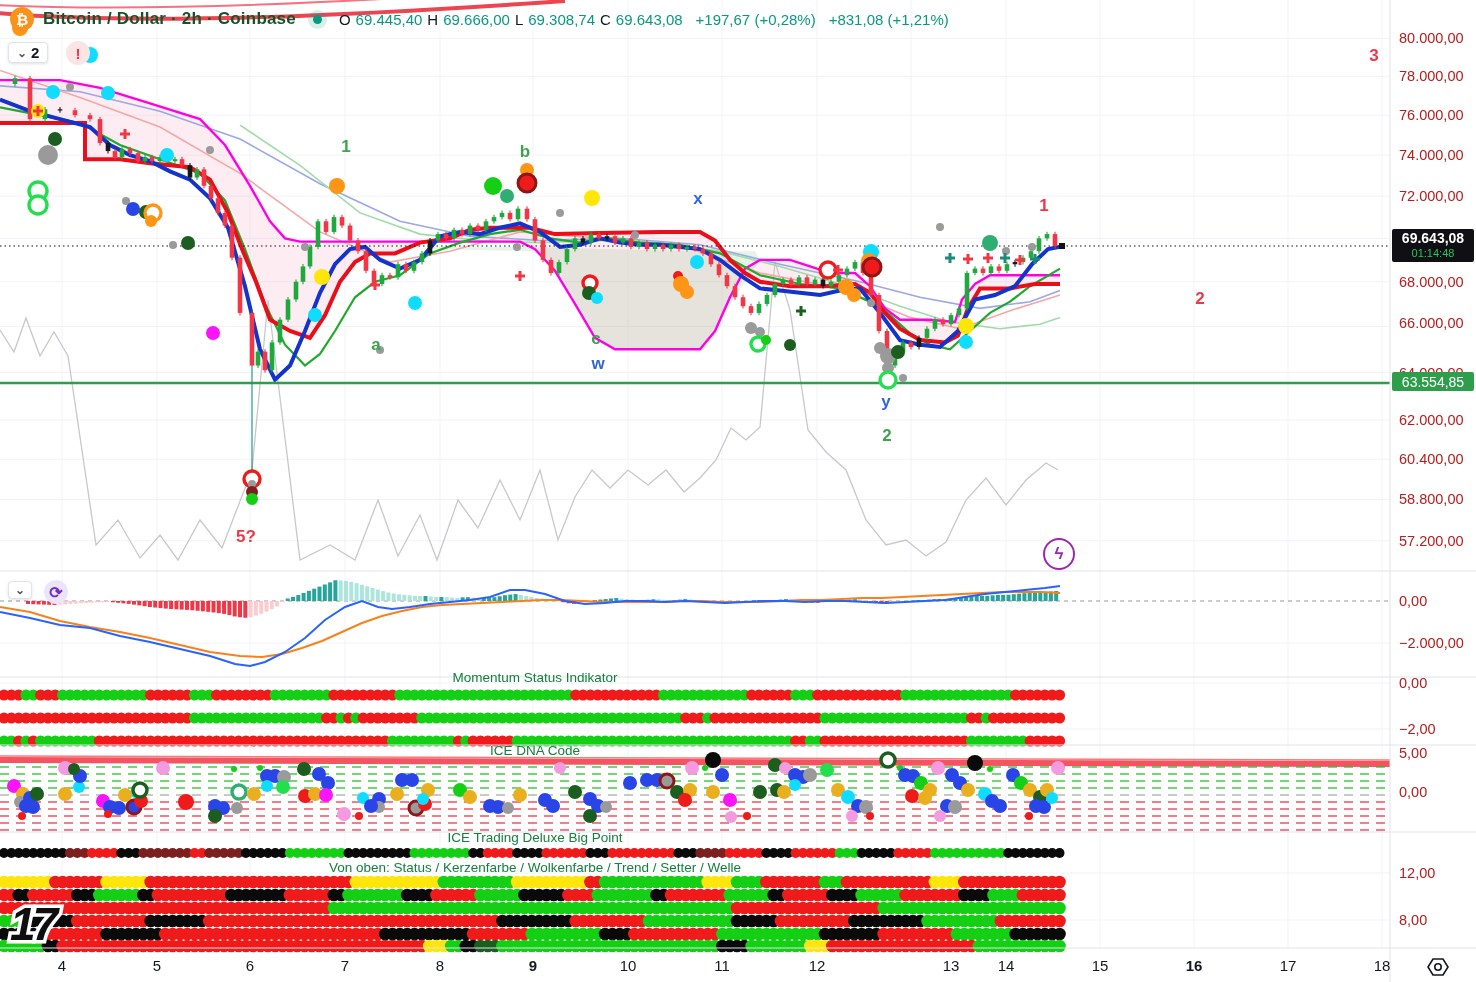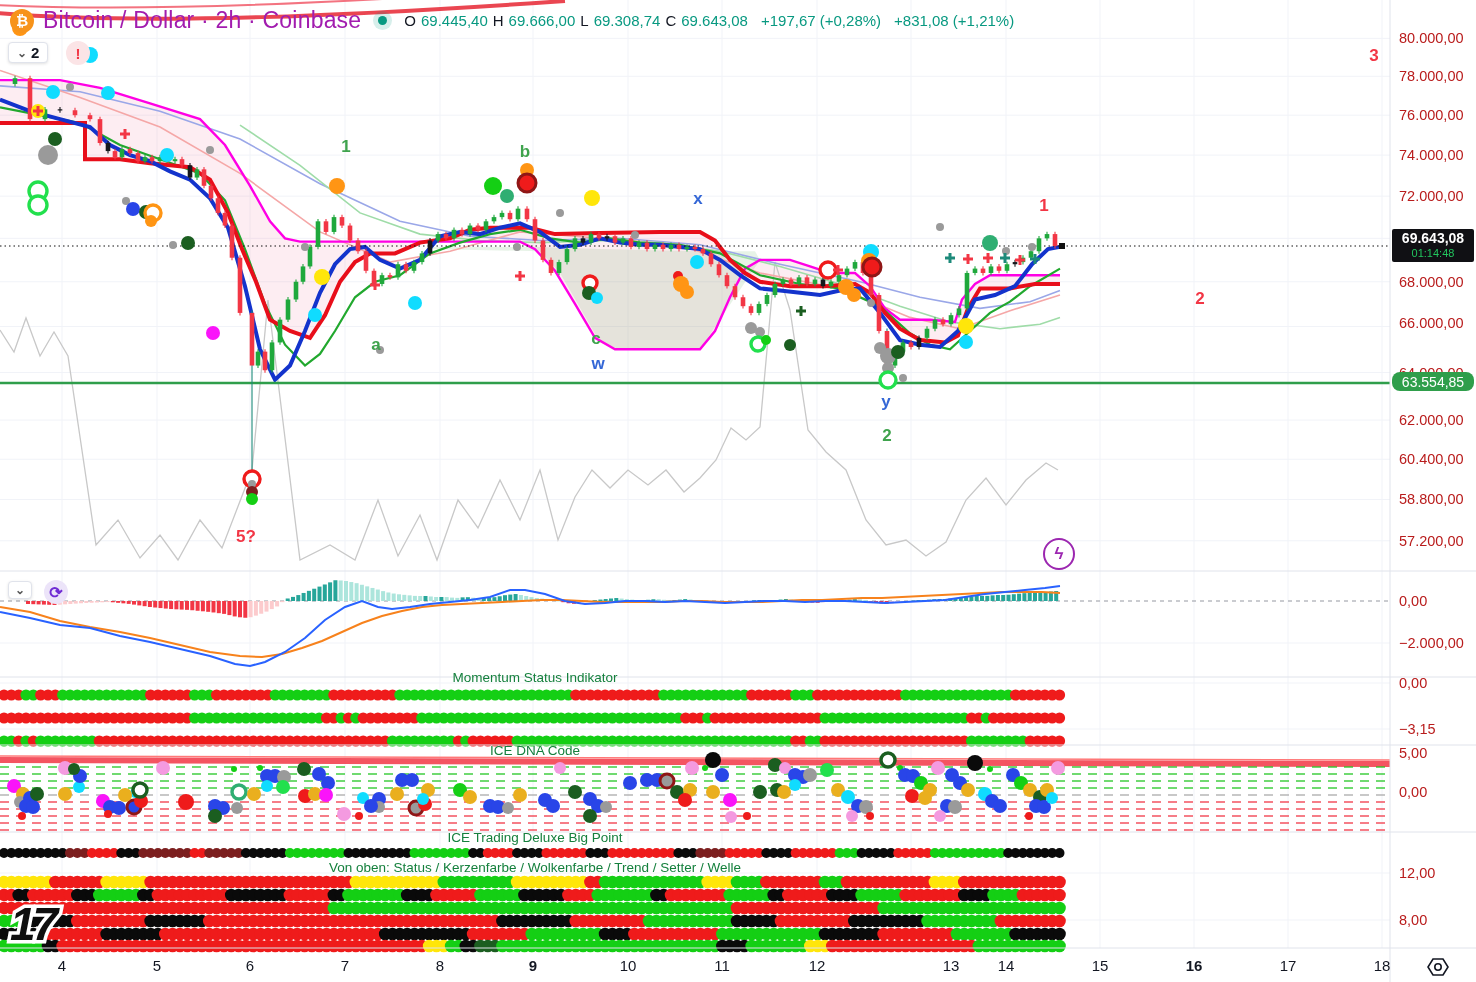--- a/index.html
+++ b/index.html
@@ -2,21 +2,21 @@
 <html><head>
 <meta charset="utf-8">
 <style>
   html,body{margin:0;padding:0}
   body{width:1476px;height:982px;position:relative;background:#fff;overflow:hidden;
        font-family:"Liberation Sans",sans-serif;color:#131722}
   #chart-svg{position:absolute;left:0;top:0;z-index:1}
   .hdr{position:absolute;left:10px;top:7px;display:flex;align-items:center;gap:9px;z-index:6}
   .btc{width:24px;height:24px;border-radius:50%;background:#f7931a;color:#fff;font-weight:700;
        display:flex;align-items:center;justify-content:center;font-size:15px}
-  .title{font-size:23px;font-weight:400;color:#a21caf;letter-spacing:.2px}
+  .title{font-size:17px;font-weight:700;color:#14532d;letter-spacing:.2px}
   .srcdot{width:9px;height:9px;border-radius:50%;background:#089981;box-shadow:0 0 0 5px rgba(8,153,129,.16);margin:0 8px}
   .ohlc{font-size:15px;display:flex;gap:5px;align-items:center}
   .ohlc .k{color:#131722}
   .ohlc .v{color:#089981}
   .chg{color:#089981;font-size:15px;margin-left:4px}
   .chip{position:absolute;background:#fff;border:1px solid #e0e3eb;border-radius:4px;
         box-shadow:0 1px 3px rgba(0,0,0,.12);display:flex;align-items:center;gap:4px;
         padding:1px 8px;font-size:15px;font-weight:600;color:#131722;z-index:6;cursor:pointer}
   .chev{font-size:12px;color:#555}
   .alert{position:absolute;width:24px;height:24px;border-radius:50%;background:#fbe4e6;color:#f23645;
@@ -25,21 +25,21 @@
          font-weight:700;display:flex;align-items:center;justify-content:center;z-index:6;font-size:16px;cursor:pointer}
   .bolt{position:absolute;width:28px;height:28px;border-radius:50%;border:2.5px solid #9c27b0;color:#9c27b0;
         background:#fff;display:flex;align-items:center;justify-content:center;font-size:17px;font-weight:700;z-index:6;cursor:pointer}
   .pane-title{position:absolute;left:535px;transform:translateX(-50%);font-size:13.5px;color:#15803d;z-index:5;white-space:nowrap}
   .ptick{position:absolute;left:1399px;font-size:14.5px;color:#b91c1c;z-index:5;white-space:nowrap}
   .plabel-black{position:absolute;left:1392px;top:229px;width:82px;background:#101014;color:#fff;
         text-align:center;z-index:7;border-radius:2px;padding:1px 0}
   .plabel-black .p{font-size:14px;font-weight:700;line-height:16px}
   .plabel-black .cd{font-size:11px;color:#22c55e;line-height:15px}
   .plabel-green{position:absolute;left:1392px;top:372px;width:82px;background:#2f9e4b;color:#fff;
-        text-align:center;z-index:7;font-size:14px;border-radius:8px;padding:1.5px 0}
+        text-align:center;z-index:7;font-size:14px;border-radius:2px;padding:1.5px 0}
   .tlabel{position:absolute;top:957px;transform:translateX(-50%);font-size:15px;color:#131722;z-index:5}
   .tlabel.bold{font-weight:700}
   .wave{position:absolute;transform:translate(-50%,-50%);font-size:17px;font-weight:700;z-index:5}
   .settings{position:absolute;left:1427px;top:956px;width:22px;height:22px;z-index:6;cursor:pointer}
 </style>
 </head>
 <body>
 
 <svg id="chart-svg" width="1476" height="982" viewBox="0 0 1476 982">
     <line x1="62" y1="0" x2="62" y2="948" stroke="#f1f3f8" stroke-width="1"></line>
@@ -2295,21 +2295,21 @@
 <div class="ptick" style="top: 273.756px;">68.000,00</div>
 <div class="ptick" style="top: 315px;">66.000,00</div>
 <div class="ptick" style="top: 364.548px;">64.000,00</div>
 <div class="ptick" style="top: 412.094px;">62.000,00</div>
 <div class="ptick" style="top: 451.25px;">60.400,00</div>
 <div class="ptick" style="top: 491.456px;">58.800,00</div>
 <div class="ptick" style="top: 532.772px;">57.200,00</div>
 <div class="ptick" style="top: 593px;">0,00</div>
 <div class="ptick" style="top: 635px;">−2.000,00</div>
 <div class="ptick" style="top: 675px;">0,00</div>
-<div class="ptick" style="top: 721px;">−3,15</div>
+<div class="ptick" style="top: 721px;">−2,00</div>
 <div class="ptick" style="top: 745px;">5,00</div>
 <div class="ptick" style="top: 784px;">0,00</div>
 <div class="ptick" style="top: 865px;">12,00</div>
 <div class="ptick" style="top: 912px;">8,00</div>
 <div class="tlabel" style="left: 62px;">4</div>
 <div class="tlabel" style="left: 157px;">5</div>
 <div class="tlabel" style="left: 250px;">6</div>
 <div class="tlabel" style="left: 345px;">7</div>
 <div class="tlabel" style="left: 440px;">8</div>
 <div class="tlabel bold" style="left: 533px;">9</div>

